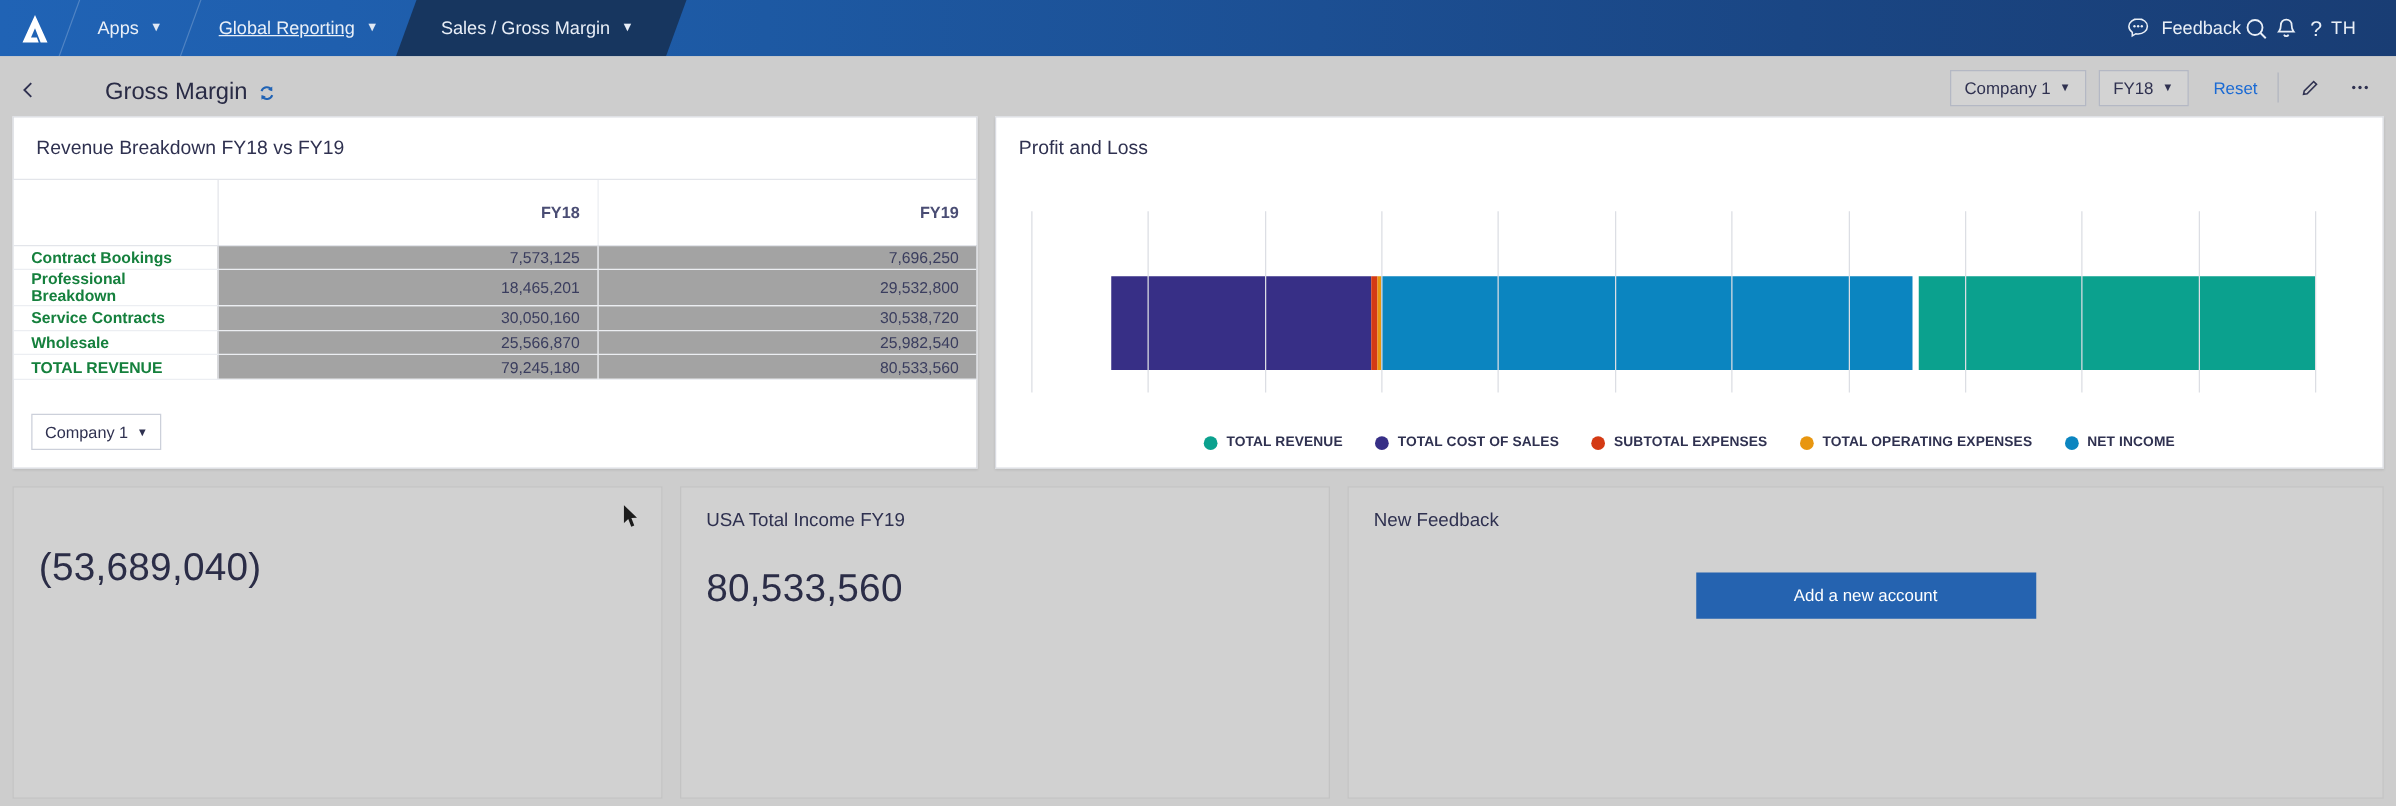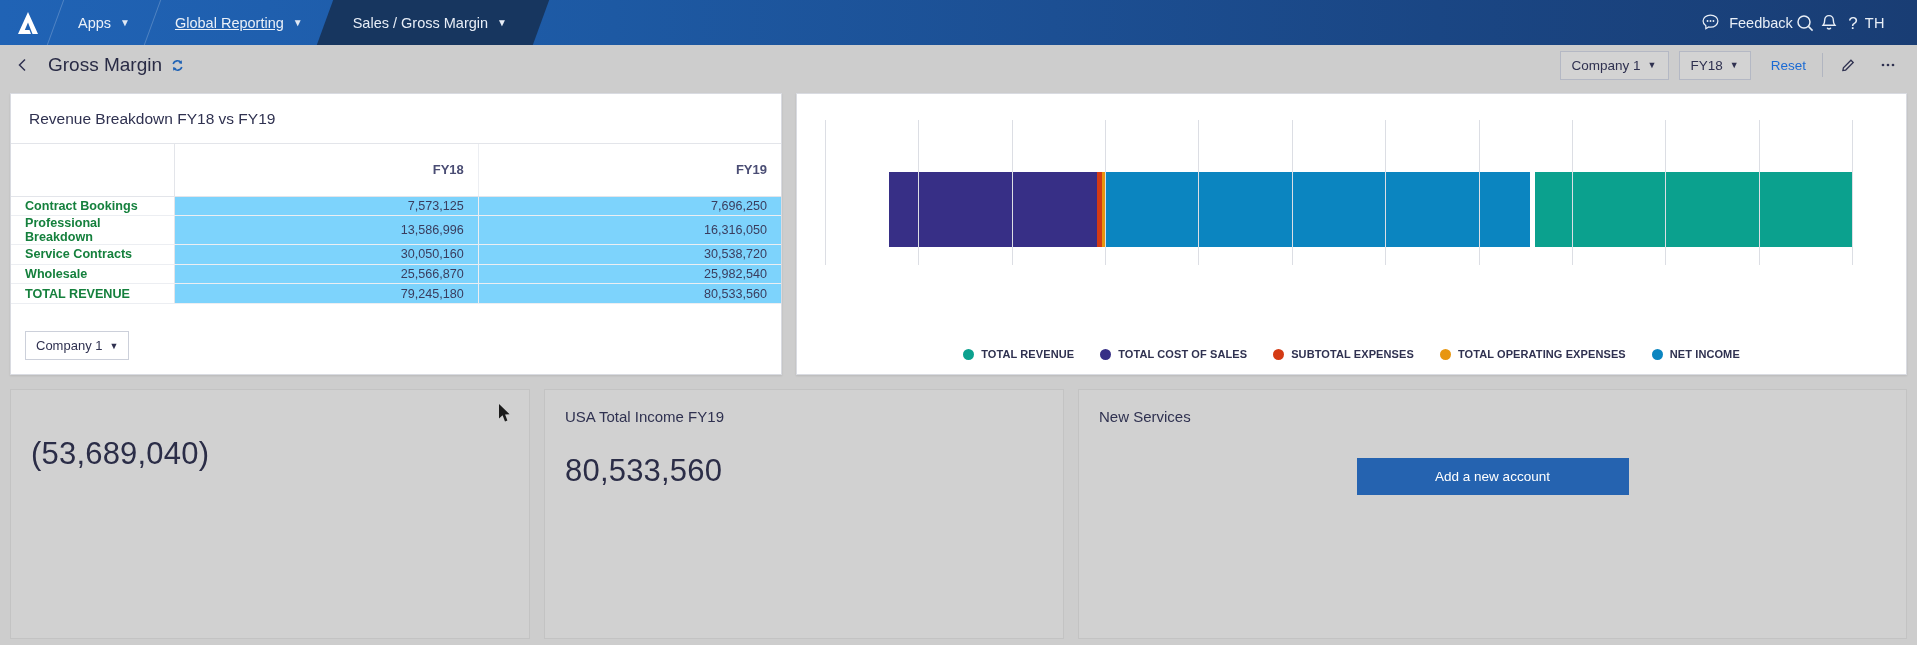--- a/index.html
+++ b/index.html
@@ -87,23 +87,24 @@
   }
   .avatar-initials {
     font-size: 14.5px; letter-spacing: .4px;
   }
 
   
   .subbar {
     height: 40px;
     background: #cdcdcd;
     display: flex;
-    align-items: center;
+    align-items: flex-end;
     padding: 0 14px 0 10px;
     position: relative;
+    gap: 36px;
   }
   .back-chev {
     width: 26px; height: 26px;
     display: flex; align-items: center; justify-content: center;
     color: #2f3150;
   }
   .page-title {
     font-size: 19px;
     color: #292b45;
     margin-left: 12px;
@@ -192,21 +193,21 @@
   }
   table.rev th.corner { border-right: 1px solid #e3e5ea; width: 163px; }
   table.rev th:last-child { border-right: none; }
   table.rev td {
     height: 19.6px;
     padding: 0 14px;
     border-bottom: 1px solid #eceef2;
     color: #3a3d5e;
     font-size: 12.6px;
     text-align: right;
-    background: #7dd3fc;
+    background: #a3a3a3;
   }
   table.rev td.rh {
     text-align: left;
     font-weight: bold;
     color: #15803d;
     background: #fff;
     border-right: 1px solid #e3e5ea;
     width: 163px;
   }
   table.rev tr.total td { font-weight: normal; }
@@ -474,22 +475,22 @@
           </tr>
         </thead>
         <tbody>
           <tr>
             <td class="rh">Contract Bookings</td>
             <td class="colsplit">7,573,125</td>
             <td>7,696,250</td>
           </tr>
           <tr>
             <td class="rh">Professional Breakdown</td>
-            <td class="colsplit">13,586,996</td>
-            <td>16,316,050</td>
+            <td class="colsplit">18,465,201</td>
+            <td>29,532,800</td>
           </tr>
           <tr>
             <td class="rh">Service Contracts</td>
             <td class="colsplit">30,050,160</td>
             <td>30,538,720</td>
           </tr>
           <tr>
             <td class="rh">Wholesale</td>
             <td class="colsplit">25,566,870</td>
             <td>25,982,540</td>
@@ -504,20 +505,21 @@
 
       <div class="panel-left-foot">
         <div class="inner-pill">
           <span>Company 1</span>
           <span class="caret" style="font-size:9px">▼</span>
         </div>
       </div>
     </div>
 
     <div class="card panel-right">
+      <div class="card-title">Profit and Loss</div>
 
       <div class="chart-area">
         <div class="plot" id="plot">
           <div class="bars" id="bars">
               <div class="seg" title="TOTAL COST OF SALES" style="left: 6.27273%; width: 20.1818%; background: rgb(55, 47, 134);"></div>
               <div class="seg" title="SUBTOTAL EXPENSES" style="left: 26.4545%; width: 0.5%; background: rgb(212, 58, 20);"></div>
               <div class="seg" title="TOTAL OPERATING EXPENSES" style="left: 26.9545%; width: 0.318182%; background: rgb(232, 150, 15);"></div>
               <div class="seg" title="NET INCOME" style="left: 27.2727%; width: 41.3636%; background: rgb(11, 133, 192);"></div>
               <div class="seg" title="TOTAL REVENUE" style="left: 69.0909%; width: 30.9091%; background: rgb(11, 161, 142);"></div>
             </div>
@@ -566,21 +568,21 @@
     <div class="kpi w1">
       <div class="kpi-value">(53,689,040)</div>
     </div>
 
     <div class="kpi w2">
       <div class="kpi-title">USA Total Income FY19</div>
       <div class="kpi-value">80,533,560</div>
     </div>
 
     <div class="kpi w3">
-      <div class="kpi-title">New Services</div>
+      <div class="kpi-title">New Feedback</div>
       <div class="kpi-btn-wrap">
         <button class="primary-btn">Add a new account</button>
       </div>
     </div>
   </div>
 
   <div class="cursor" style="left:499px; top:319px;">
     <svg width="13" height="19" viewBox="0 0 13 19">
       <polygon points="0,0 0,14.5 3.6,11.2 6,17.4 8.4,16.4 6.1,10.4 10.6,10.2" fill="#1c1c1c"></polygon>
     </svg>

